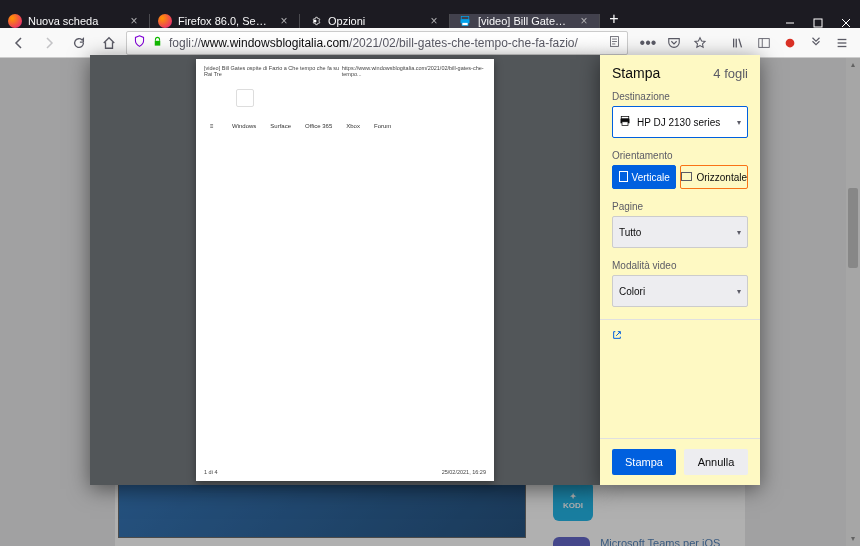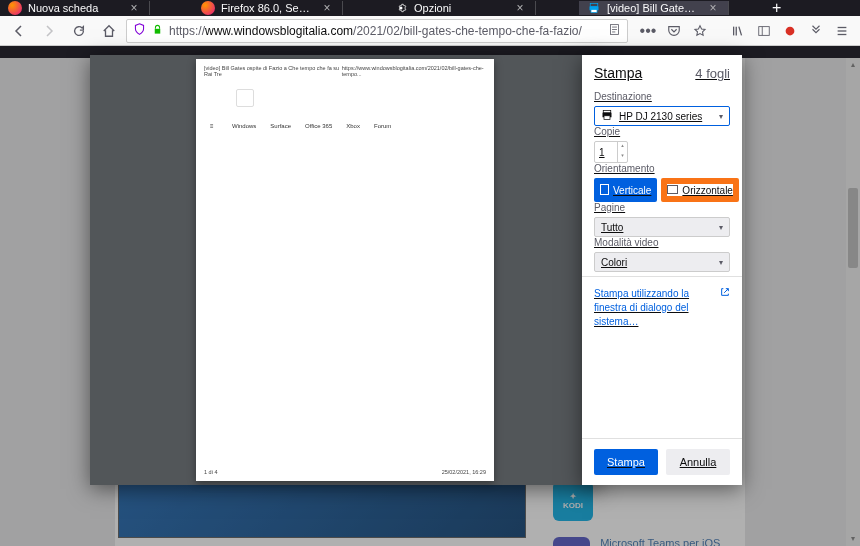--- a/index.html
+++ b/index.html
@@ -1,19 +1,19 @@
 <!DOCTYPE html>
 <html><head>
 <meta charset="utf-8">
 <style>
 * { margin: 0; padding: 0; box-sizing: border-box; font-family: "Segoe UI", Arial, sans-serif; }
 body { width: 860px; height: 546px; overflow: hidden; background: #1c1b22; position: relative; }
 
 
-.titlebar { height: 16px; background: #1c1b22; display: flex; align-items: center; gap: 43px; }
+.titlebar { height: 28px; background: #1c1b22; display: flex; align-items: flex-end; }
 .tab { display: flex; align-items: center; padding: 0 8px; min-width: 0; max-width: 152px; flex: 0 0 150px; font-size: 11px; color: #f9f9fa; border-right: 1px solid #4a4a4f; gap: 6px; position: relative; }
 .tab.active { background: #42414d; }
 .tab .favicon { width: 14px; height: 14px; flex-shrink: 0; display: flex; align-items: center; justify-content: center; }
 .tab .label { overflow: hidden; white-space: nowrap; text-overflow: ellipsis; flex: 1; }
 .tab .close { width: 14px; height: 14px; color: #b1b1b3; flex-shrink: 0; font-size: 12px; line-height: 14px; text-align: center; }
 .tab-new { width: 28px; display: flex; align-items: center; justify-content: center; color: #f9f9fa; font-size: 16px; }
 .title-spacer { flex: 1; }
 .winctrl { width: 28px; display: flex; align-items: center; justify-content: center; color: #f9f9fa; }
 .winctrl svg { width: 10px; height: 10px; }
 
@@ -42,33 +42,33 @@
 
 .preview-pane { position: absolute; top: 55px; left: 90px; width: 510px; height: 430px; background: #525659; display: flex; align-items: center; justify-content: center; box-shadow: 0 4px 20px rgba(0,0,0,0.5); }
 .preview-page { width: 298px; height: 422px; background: #fff; box-shadow: 0 2px 8px rgba(0,0,0,0.4); position: relative; font-size: 5.5px; color: #444; }
 .pv-header { position: absolute; top: 6px; left: 8px; right: 8px; display: flex; justify-content: space-between; }
 .pv-logo { position: absolute; top: 30px; left: 40px; width: 18px; height: 18px; border: 1px solid #ddd; border-radius: 2px; }
 .pv-nav { position: absolute; top: 64px; left: 14px; right: 14px; display: flex; gap: 14px; font-size: 6px; color: #333; align-items: center; }
 .pv-ham { width: 8px; }
 .pv-footer { position: absolute; bottom: 6px; left: 8px; right: 8px; display: flex; justify-content: space-between; }
 
 
-.print-sidebar { position: absolute; top: 55px; right: 118px; width: 160px; height: 430px; background: #ffffff; box-shadow: 0 4px 20px rgba(0,0,0,0.5); display: flex; flex-direction: column; font-size: 11px; color: #0c0c0d; text-decoration: underline; }
+.print-sidebar { position: absolute; top: 55px; right: 100px; width: 160px; height: 430px; background: #fef9c3; box-shadow: 0 4px 20px rgba(0,0,0,0.5); display: flex; flex-direction: column; font-size: 11px; color: #0c0c0d; }
 .ps-header { display: flex; justify-content: space-between; align-items: center; padding: 10px 12px; font-size: 14px; }
 .ps-body { flex: 1; overflow: auto; padding: 0 12px; }
-.ps-section { }
+.ps-section { margin-bottom: 12px; }
 .ps-label { font-size: 10px; color: #5b5b66; margin-bottom: 4px; }
-.ps-select { width: 100%; height: 20px; border: 1px solid #0060df; border-radius: 2px; background: #fff; display: flex; align-items: center; padding: 0 6px; gap: 6px; position: relative; font-size: 10px; }
+.ps-select { width: 100%; height: 32px; border: 1px solid #0060df; border-radius: 2px; background: #fff; display: flex; align-items: center; padding: 0 6px; gap: 6px; position: relative; font-size: 10px; }
 .ps-select.plain { border-color: #ccc; }
 .ps-select .caret { position: absolute; right: 6px; font-size: 8px; color: #5b5b66; }
 .ps-copies { width: 34px; height: 22px; border: 1px solid #ccc; border-radius: 2px; padding: 0 4px; display: flex; align-items: center; font-size: 10px; position: relative; }
 .ps-copies .spin { position: absolute; right: 0; top: 0; bottom: 0; width: 10px; border-left: 1px solid #ccc; display: flex; flex-direction: column; }
 .ps-copies .spin div { flex: 1; font-size: 5px; text-align: center; color: #888; }
 .ps-orient { display: flex; gap: 4px; }
-.ps-orient-btn { flex: 1; height: 24px; border: 6px solid #f97316; border-radius: 2px; display: flex; align-items: center; justify-content: center; gap: 4px; font-size: 10px; }
+.ps-orient-btn { flex: 1; height: 24px; border: 1px solid #f97316; border-radius: 2px; display: flex; align-items: center; justify-content: center; gap: 4px; font-size: 10px; }
 .ps-orient-btn.active { background: #0060df; color: #fff; border-color: #0060df; }
 .ps-divider { height: 1px; background: #e0e0e0; margin: 4px -12px 10px; }
 .ps-expand { display: flex; justify-content: space-between; align-items: center; font-size: 11px; padding: 4px 0; }
 .ps-link { color: #0060df; font-size: 10px; line-height: 1.4; display: flex; justify-content: space-between; align-items: flex-start; }
 .ps-link-icon { color: #0060df; font-size: 10px; }
 .ps-footer { padding: 10px 12px; display: flex; gap: 8px; border-top: 1px solid #e0e0e0; }
 .ps-btn { flex: 1; height: 26px; border-radius: 2px; font-size: 11px; display: flex; align-items: center; justify-content: center; }
 .ps-btn.primary { background: #0060df; color: #fff; }
 .ps-btn.secondary { background: #ededf0; color: #0c0c0d; }
 
@@ -162,21 +162,21 @@
       </svg>
   </div>
   <div class="urlbar">
     <span><svg width="13" height="13" viewBox="0 0 16 16">
           <path d="M8 1l5 2v4c0 4-5 7-5 7S3 11 3 7V3l5-2z" fill="none" stroke="#8000d7" stroke-width="1.3"></path>
         </svg></span>
     <span><svg width="11" height="11" viewBox="0 0 16 16">
           <rect x="4" y="7" width="8" height="7" fill="#12bc00"></rect>
           <path d="M5 7V5a3 3 0 016 0v2" fill="none" stroke="#12bc00" stroke-width="1.5"></path>
         </svg></span>
-    <span class="url-text"><span>https://</span><span class="host">www.windowsblogitalia.com</span><span>/2021/02/bill-gates-che-tempo-che-fa-fazio/</span></span>
+    <span class="url-text"><span>fogli://</span><span class="host">www.windowsblogitalia.com</span><span>/2021/02/bill-gates-che-tempo-che-fa-fazio/</span></span>
     <span><svg width="13" height="13" viewBox="0 0 16 16">
           <rect x="3" y="2" width="10" height="12" fill="none" stroke="#5b5b66"></rect>
           <line x1="5" y1="5" x2="11" y2="5" stroke="#5b5b66"></line>
           <line x1="5" y1="8" x2="11" y2="8" stroke="#5b5b66"></line>
           <line x1="5" y1="11" x2="9" y2="11" stroke="#5b5b66"></line>
         </svg></span>
   </div>
   <div class="right-icons">
     <div class="navbtn">•••</div>
     <div class="navbtn">
@@ -280,30 +280,20 @@
     <div class="ps-section">
       <div class="ps-label">Destinazione</div>
       <div class="ps-select">
         <span><svg width="12" height="12" viewBox="0 0 16 16">
               <rect x="3" y="2" width="10" height="3" fill="none" stroke="#0c0c0d"></rect>
               <rect x="2" y="5" width="12" height="6" fill="#0c0c0d"></rect>
               <rect x="4" y="9" width="8" height="5" fill="#fff" stroke="#0c0c0d"></rect>
             </svg></span>
         <span>HP DJ 2130 series</span>
         <span class="caret">▾</span>
-      </div>
-    </div>
-    <div class="ps-section">
-      <div class="ps-label">Copie</div>
-      <div class="ps-copies">
-        <span>1</span>
-        <div class="spin">
-            <div>▴</div>
-            <div>▾</div>
-          </div>
       </div>
     </div>
     <div class="ps-section">
       <div class="ps-label">Orientamento</div>
       <div class="ps-orient">
         <div class="ps-orient-btn active">
           <span><svg width="9" height="11" viewBox="0 0 9 11">
                 <rect x="0.5" y="0.5" width="8" height="10" fill="none" stroke="#fff"></rect>
               </svg></span>
           <span>Verticale</span>
@@ -325,21 +315,20 @@
     </div>
     <div class="ps-section">
       <div class="ps-label">Modalità video</div>
       <div class="ps-select plain" style="background:#ededf0">
         <span>Colori</span>
         <span class="caret">▾</span>
       </div>
     </div>
     <div class="ps-divider"></div>
     <div class="ps-link" style="margin-top:8px">
-      <span style="max-width:120px">Stampa utilizzando la finestra di dialogo del sistema…</span>
       <span class="ps-link-icon">
         <svg width="10" height="10" viewBox="0 0 12 12">
             <path d="M4 2H2v8h8V8M7 2h3v3M10 2L5 7" fill="none" stroke="#0060df" stroke-width="1.2"></path>
           </svg>
       </span>
     </div>
   </div>
   <div class="ps-footer">
     <div class="ps-btn primary">Stampa</div>
     <div class="ps-btn secondary">Annulla</div>

